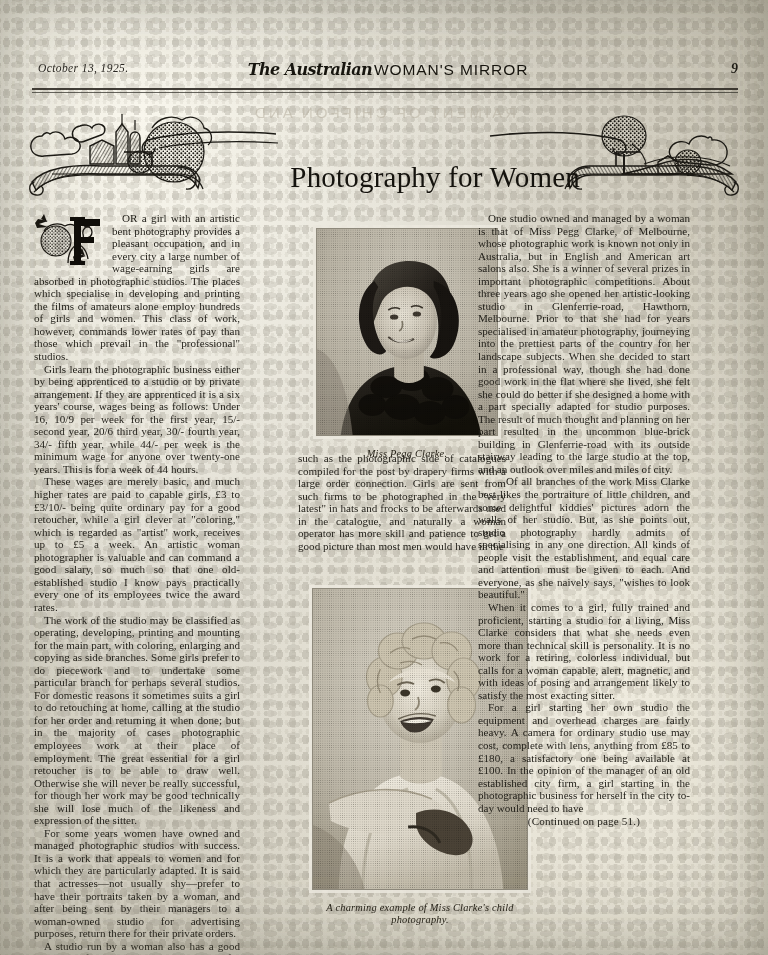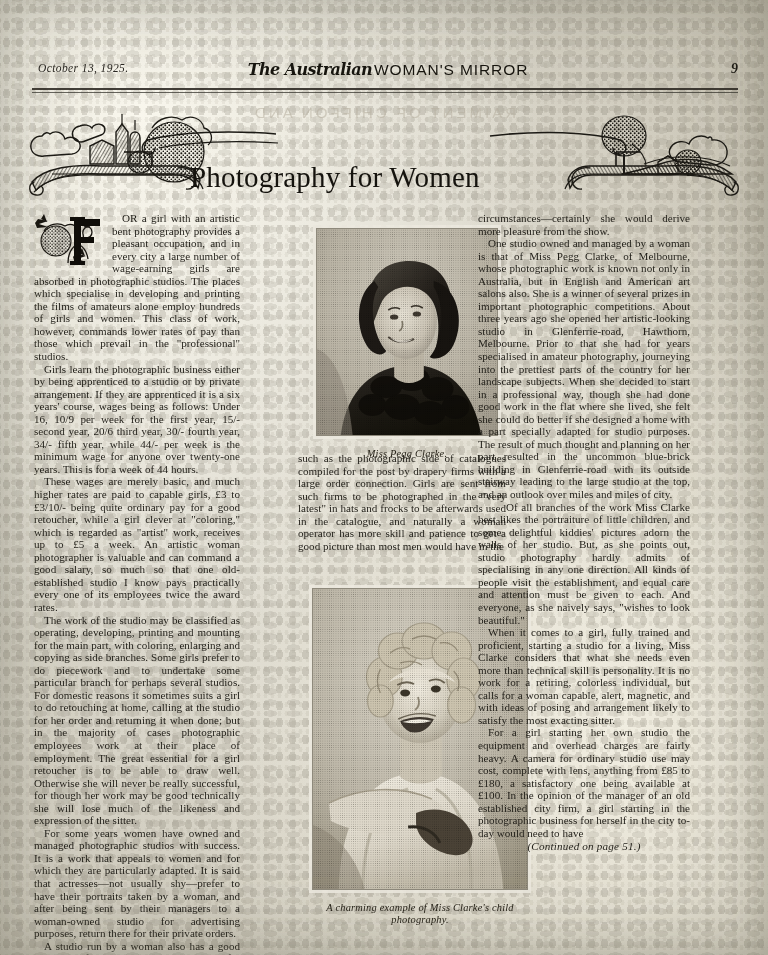--- a/index.html
+++ b/index.html
@@ -142,21 +142,21 @@
   }
   .ornament.left  { left: 28px; }
   .ornament.right { right: 28px; }
   .ornament svg { width: 100%; height: 100%; display: block; }
 
   
   .headline {
     position: absolute;
     left: 190px; top: 142px;
     width: 390px;
-    text-align: left;
+    text-align: right;
     font-family: "Liberation Serif", serif;
     font-size: 29px;
     font-weight: normal;
     letter-spacing: .2px;
     color: #15130e;
   }
   .byline {
     position: absolute;
     left: 190px; top: 180px;
     width: 390px;
@@ -223,21 +223,20 @@
     font-style: italic;
     font-size: 10.4px;
     line-height: 12px;
     letter-spacing: .2px;
     color: #262218;
   }
 
   .continued {
     display: block;
     text-align: center;
-    font-style: italic;
     text-indent: 0;
     margin-top: 1px;
     letter-spacing: .2px;
   }
 </style>
 </head>
 <body>
 
 <div class="page">
   <div class="paper-grain"></div>
@@ -531,21 +530,20 @@
       <p>The work of the studio may be classified as operating, developing, printing and mounting for the main part, with coloring, enlarging and copying as side branches. Some girls prefer to do piecework and to undertake some particular branch for perhaps several studios. For domestic reasons it sometimes suits a girl to do retouching at home, calling at the studio for her order and returning it when done; but in the majority of cases photographic employees work at their place of employment. The great essential for a girl retoucher is to be able to draw well. Otherwise she will never be really successful, for though her work may be good technically she will lose much of the likeness and expression of the sitter.</p>
       <p>For some years women have owned and managed photographic studios with success. It is a work that appeals to women and for which they are particularly adapted. It is said that actresses—not usually shy—prefer to have their portraits taken by a woman, and after being sent by their managers to a woman-owned studio for advertising purposes, return there for their private orders.</p>
       <p>A studio run by a woman also has a good chance of securing commissions for commercial photography,</p>
     </div>
 
     <div class="col col2">
       <p class="noindent">such as the photographic side of catalogues compiled for the post by drapery firms with a large order connection. Girls are sent from such firms to be photographed in the "very latest" in hats and frocks to be afterwards used in the catalogue, and naturally a woman operator has more skill and patience to get a good picture than most men would have in the</p>
     </div>
 
     <div class="col col3">
-      <p class="noindent">circumstances—certainly she would derive more pleasure from the show.</p>
       <p>One studio owned and managed by a woman is that of Miss Pegg Clarke, of Melbourne, whose photographic work is known not only in Australia, but in English and American art salons also. She is a winner of several prizes in important photographic competitions. About three years ago she opened her artistic-looking studio in Glenferrie-road, Hawthorn, Melbourne. Prior to that she had for years specialised in amateur photography, journeying into the prettiest parts of the country for her landscape subjects. When she decided to start in a professional way, though she had done good work in the flat where she lived, she felt she could do better if she designed a home with a part specially adapted for studio purposes. The result of much thought and planning on her part resulted in the uncommon blue-brick building in Glenferrie-road with its outside stairway leading to the large studio at the top, and an outlook over miles and miles of city.</p>
       <p style="text-indent:28px">Of all branches of the work Miss Clarke best likes the portraiture of little children, and some delightful kiddies' pictures adorn the walls of her studio. But, as she points out, studio photography hardly admits of specialising in any one direction. All kinds of people visit the establishment, and equal care and attention must be given to each. And everyone, as she naively says, "wishes to look beautiful."</p>
       <p>When it comes to a girl, fully trained and proficient, starting a studio for a living, Miss Clarke considers that what she needs even more than technical skill is personality. It is no work for a retiring, colorless individual, but calls for a woman capable, alert, magnetic, and with ideas of posing and arrangement likely to satisfy the most exacting sitter.</p>
       <p>For a girl starting her own studio the equipment and overhead charges are fairly heavy. A camera for ordinary studio use may cost, complete with lens, anything from £85 to £180, a satisfactory one being available at £100. In the opinion of the manager of an old established city firm, a girl starting in the photographic business for herself in the city to-day would need to have</p>
       <span class="continued">(Continued on page 51.)</span>
     </div>
 
   </div>
 
   <div class="edge-shade"></div>

